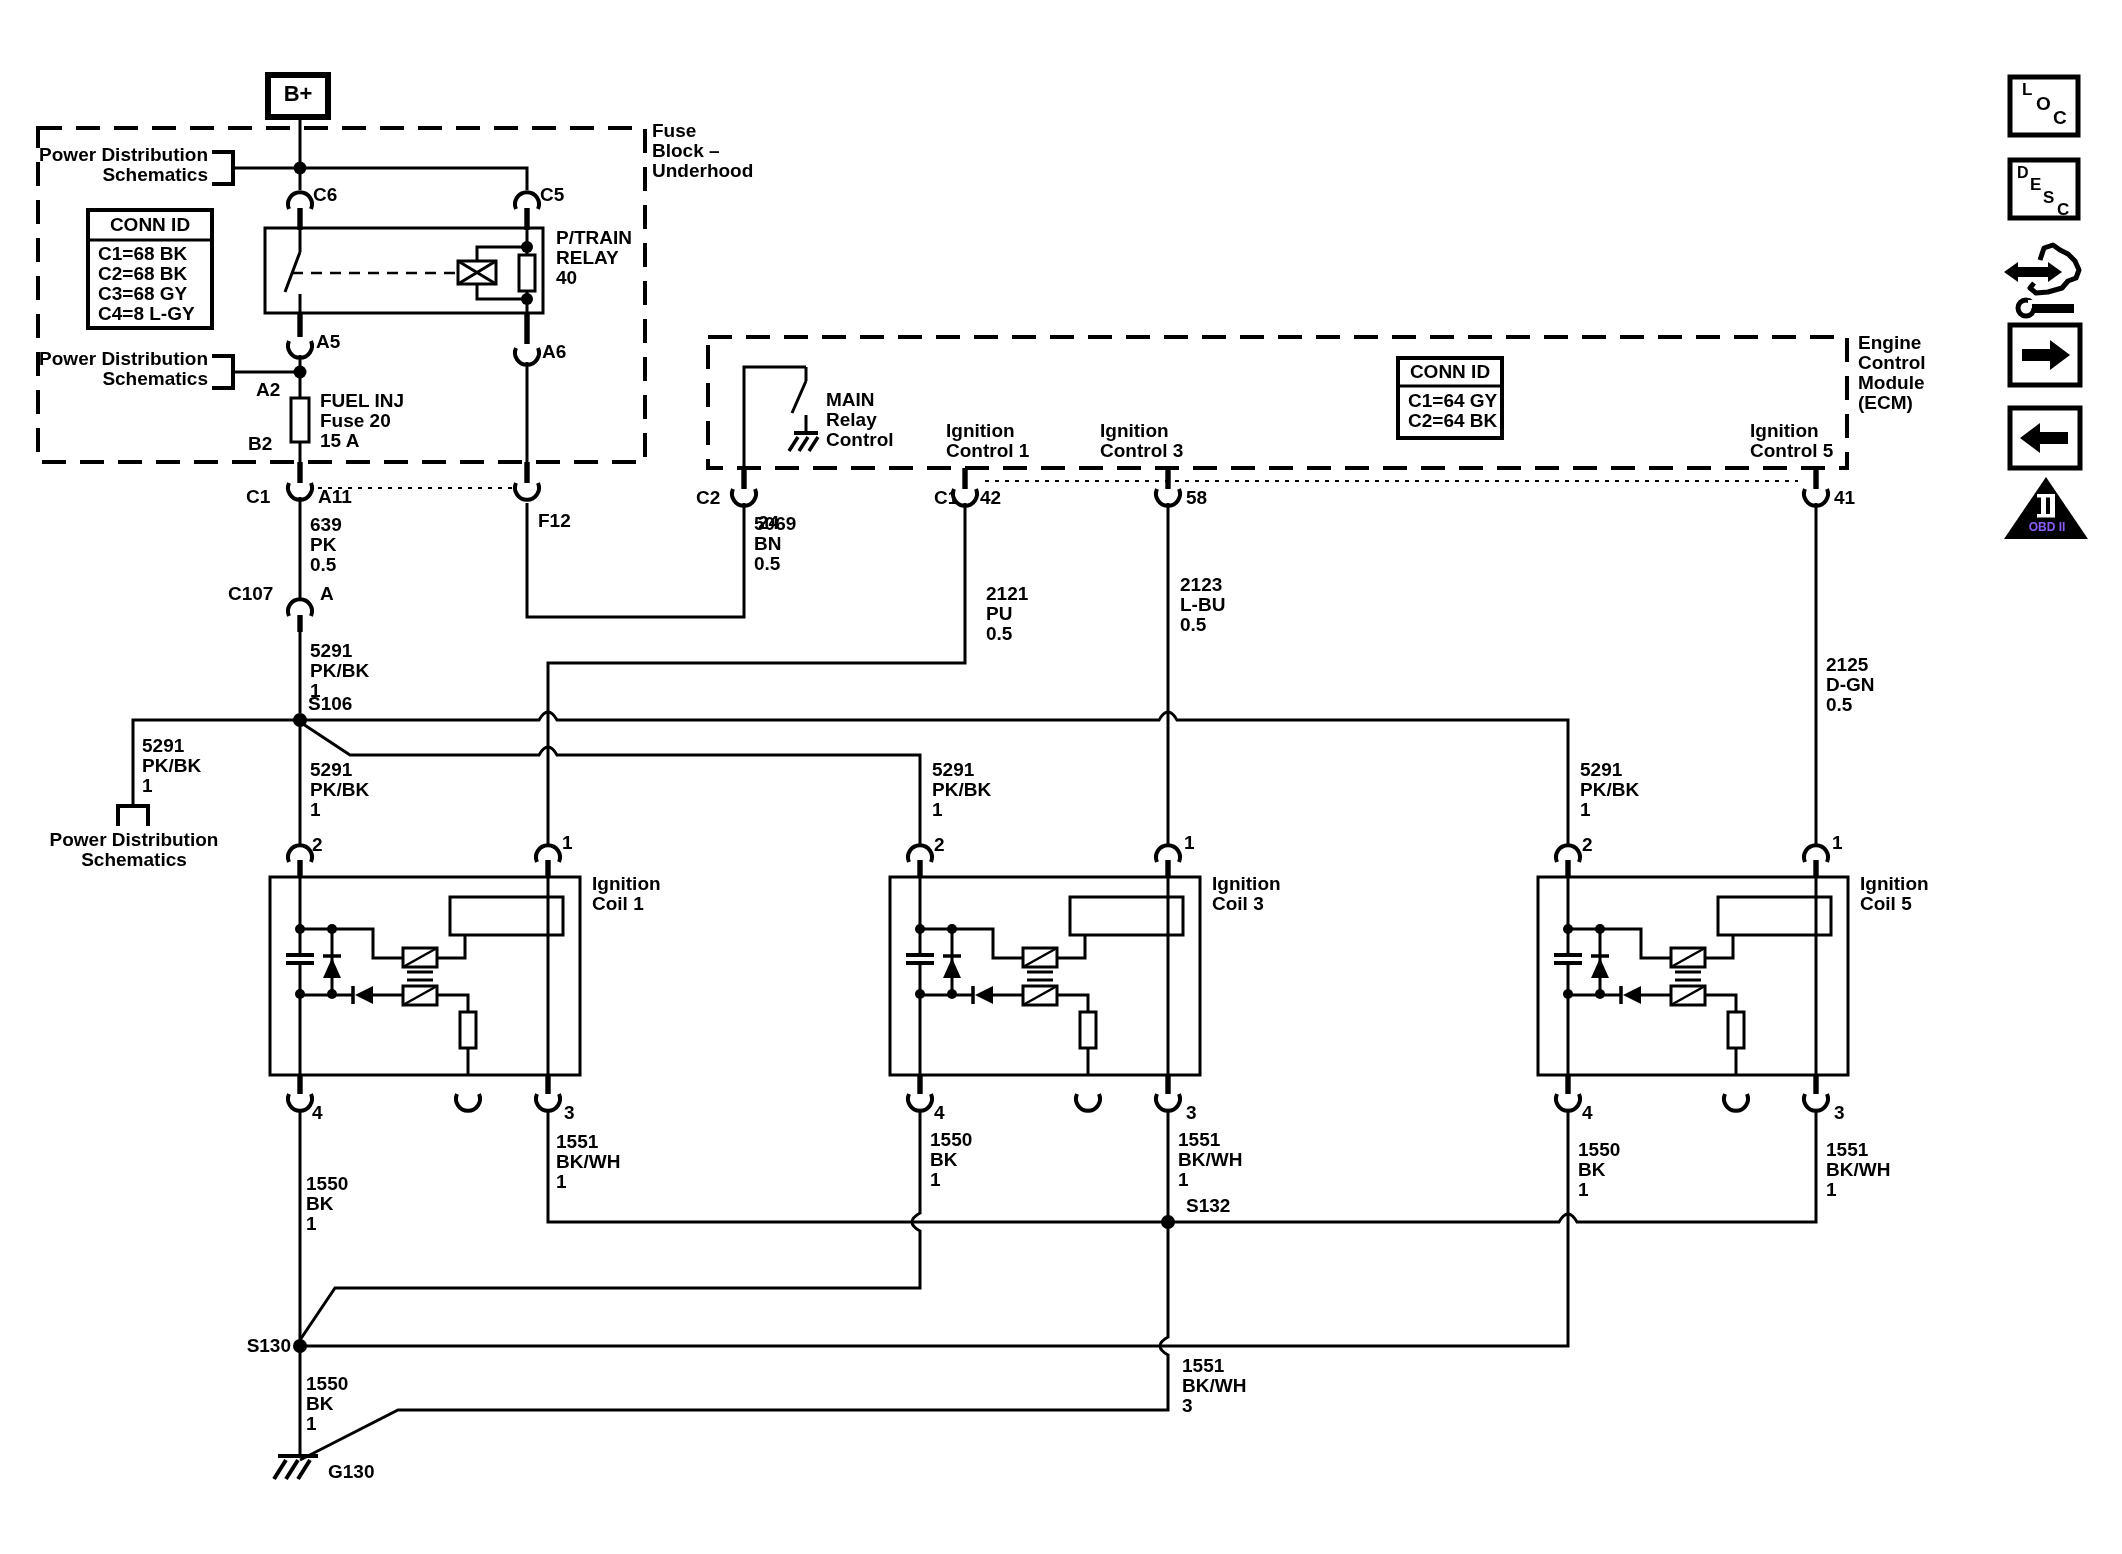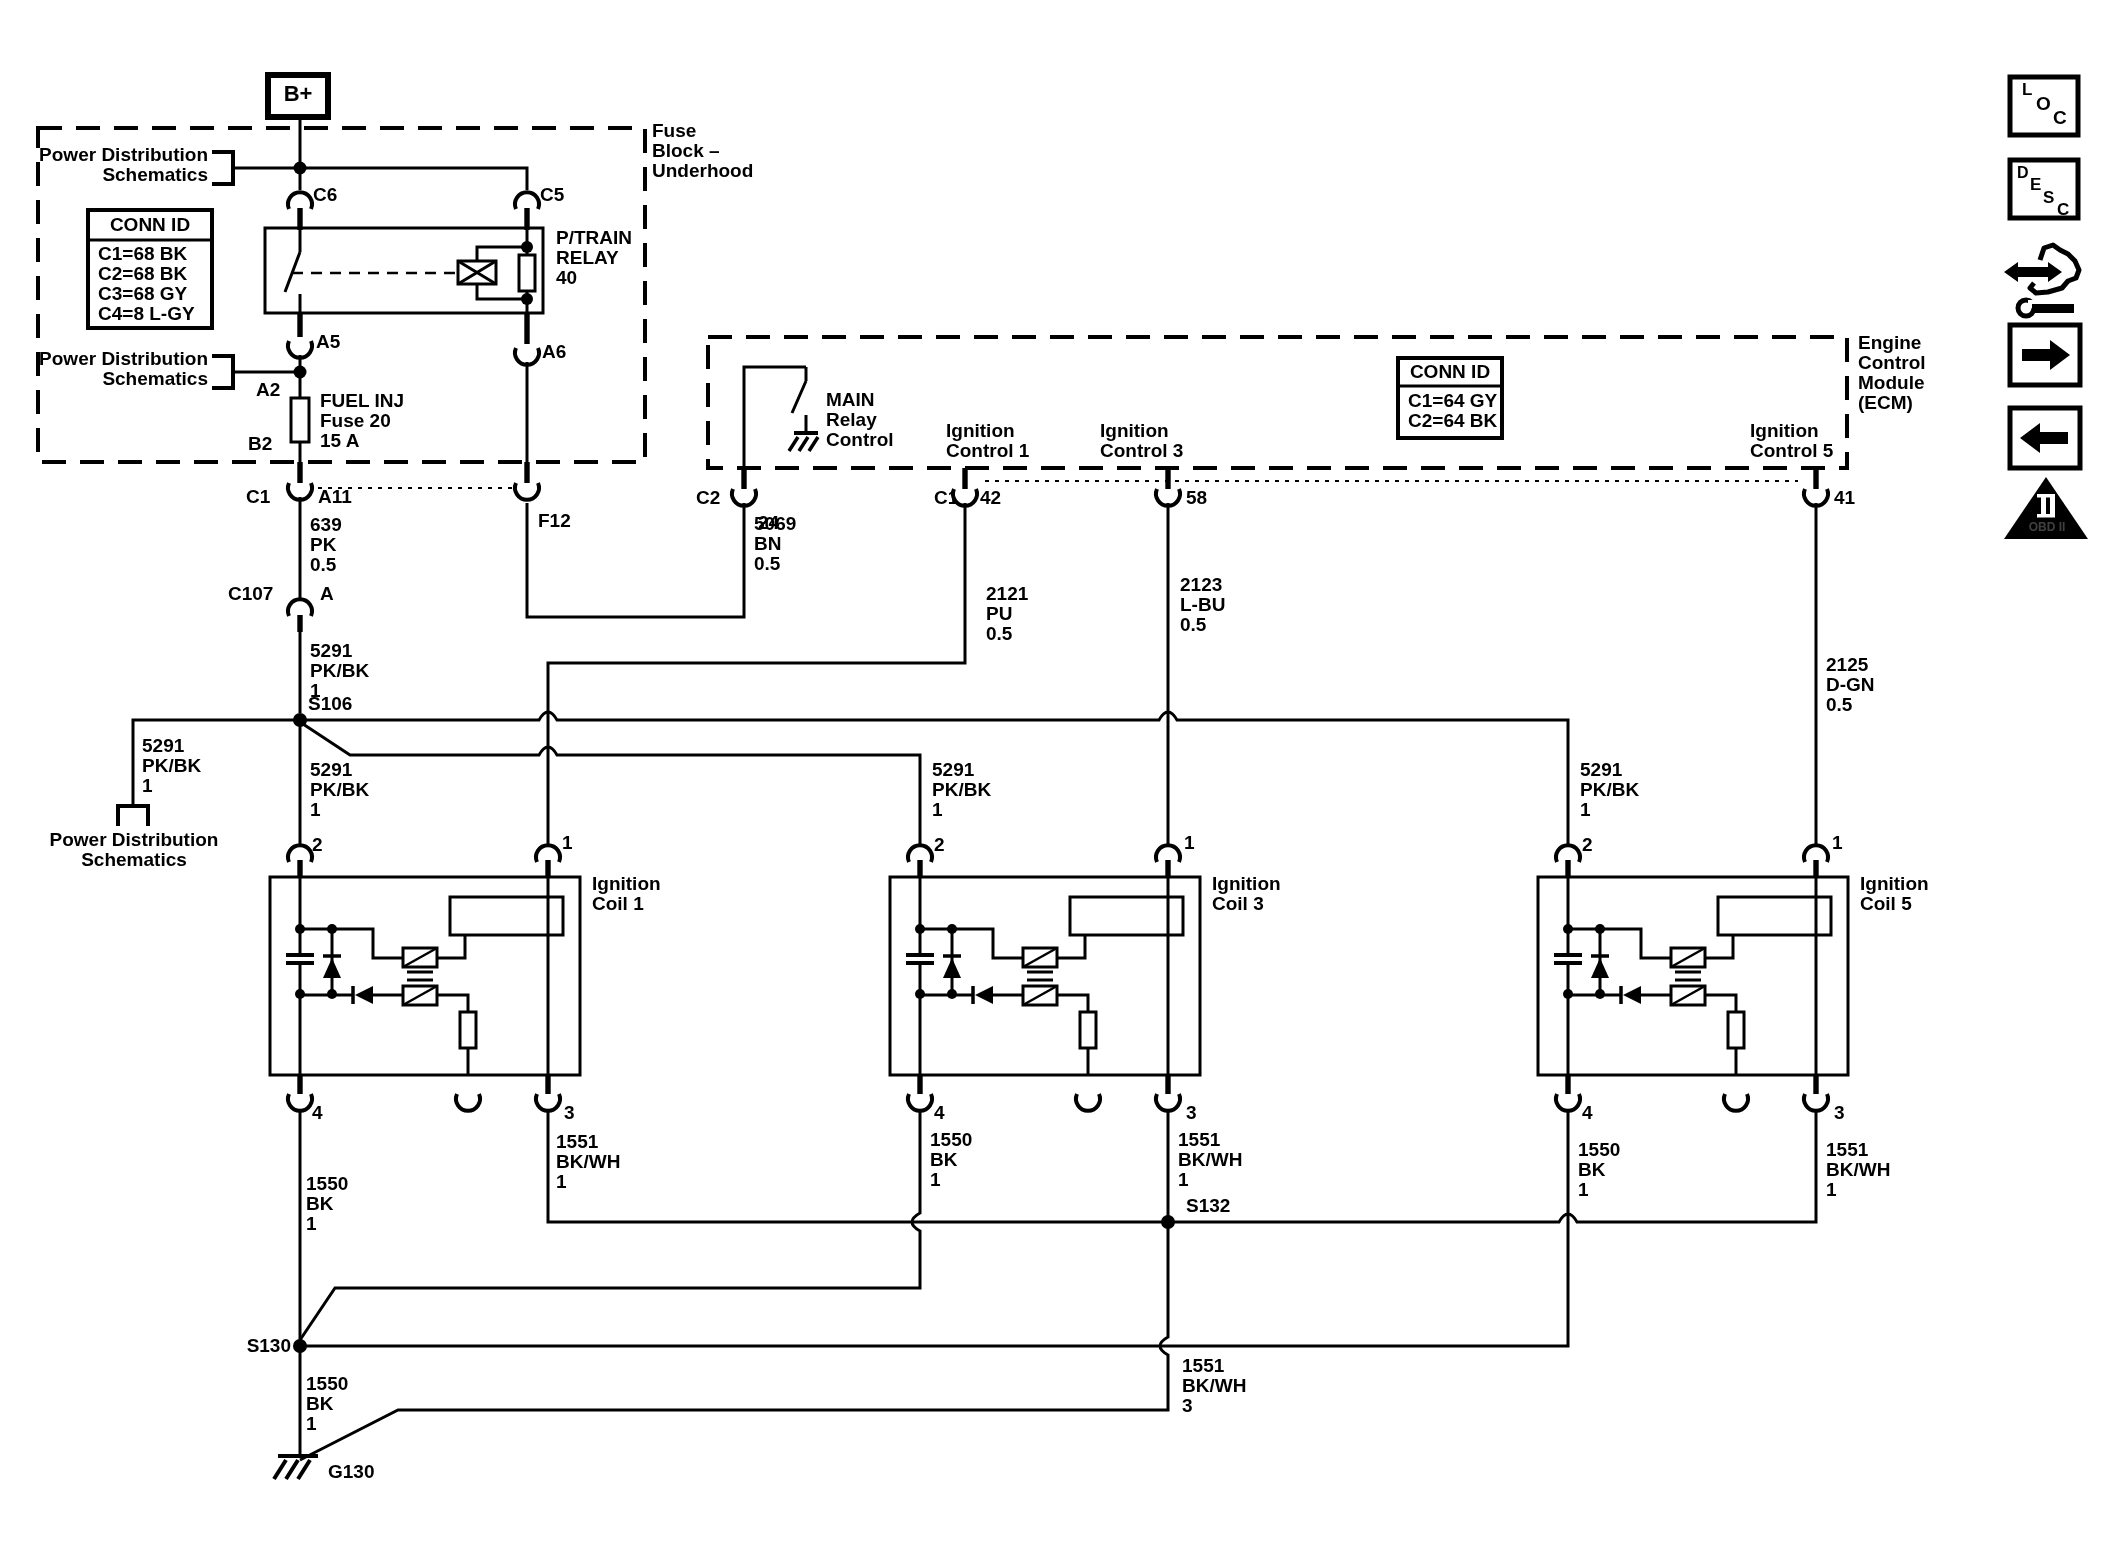--- a/index.html
+++ b/index.html
@@ -3,21 +3,21 @@
 <meta charset="utf-8">
 <style>
   html,body{margin:0;padding:0;background:#fff;}
   #stage{position:relative;width:2122px;height:1554px;background:#ffffff;overflow:hidden;
          font-family:"Liberation Sans",sans-serif;}
   #wiring{position:absolute;left:0;top:0;}
   .lbl{position:absolute;font:bold 19px/20px "Liberation Sans",sans-serif;color:#000;
        white-space:pre-line;letter-spacing:0px;}
   .rt{text-align:right;}
   .ct{text-align:center;}
-  .wht{color:#404040;}
+  .wht{color:#8b5cf6;}
 </style>
 </head>
 <body>
 
 <div id="stage">
 
 <svg id="wiring" width="2122" height="1554" viewBox="0 0 2122 1554">
   <defs>
 
     <g id="coil-sym" stroke="#000" fill="none" stroke-width="3">

